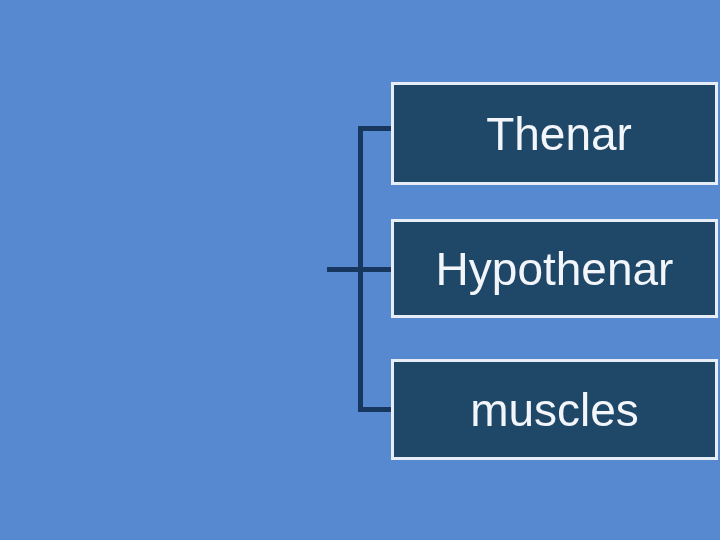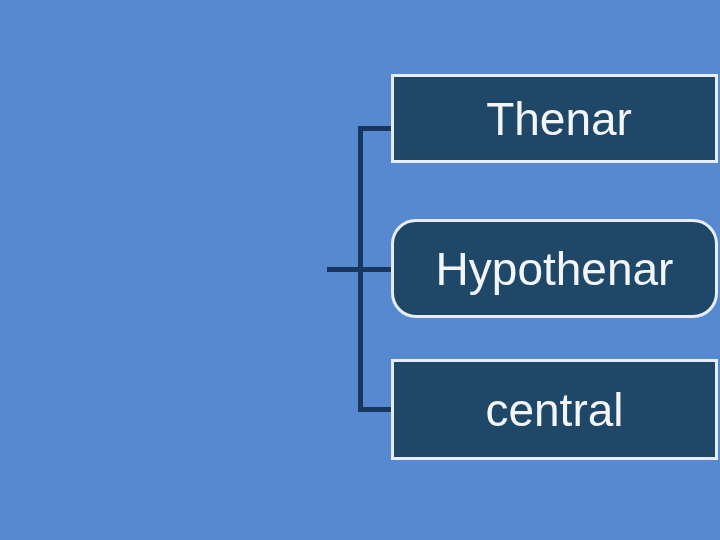--- a/index.html
+++ b/index.html
@@ -33,22 +33,22 @@
     top: 219px;
     width: 329px;
     height: 101px;
     font-size: 42px;
   }
   .node-child {
     left: 391px;
     width: 327px;
     font-size: 46px;
   }
-  .node-thenar    { top: 74px;  height: 89px; padding-left: 9px; }
-  .node-hypothenar{ top: 219px; height: 99px; border-radius: 25px;  }
+  .node-thenar    { top: 82px;  height: 103px; padding-left: 9px; }
+  .node-hypothenar{ top: 219px; height: 99px;  }
   .node-central   { top: 359px; height: 101px; }
   .connector {
     position: absolute;
     background: var(--connector, #17375e);
   }
   .conn-vertical     { left: 358px; top: 126px; width: 5px;  height: 286px; }
   .conn-branch-top   { left: 358px; top: 126px; width: 33px; height: 5px; }
   .conn-branch-mid   { left: 327px; top: 267px; width: 64px; height: 5px; }
   .conn-branch-bottom{ left: 358px; top: 407px; width: 33px; height: 5px; }
 </style>
@@ -65,16 +65,16 @@
 
   <div class="node node-child node-thenar">
     <span>Thenar</span>
   </div>
 
   <div class="node node-child node-hypothenar">
     <span>Hypothenar</span>
   </div>
 
   <div class="node node-child node-central">
-    <span>central</span>
+    <span>muscles</span>
   </div>
 
 </div>
 
 </body></html>

